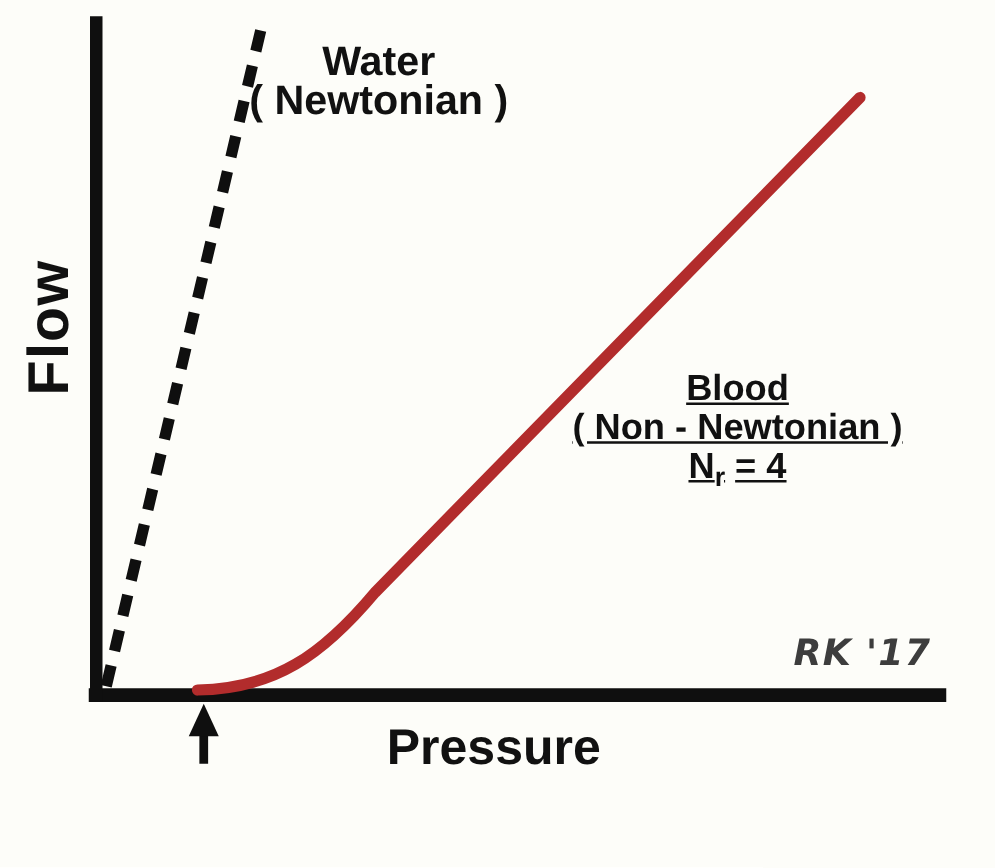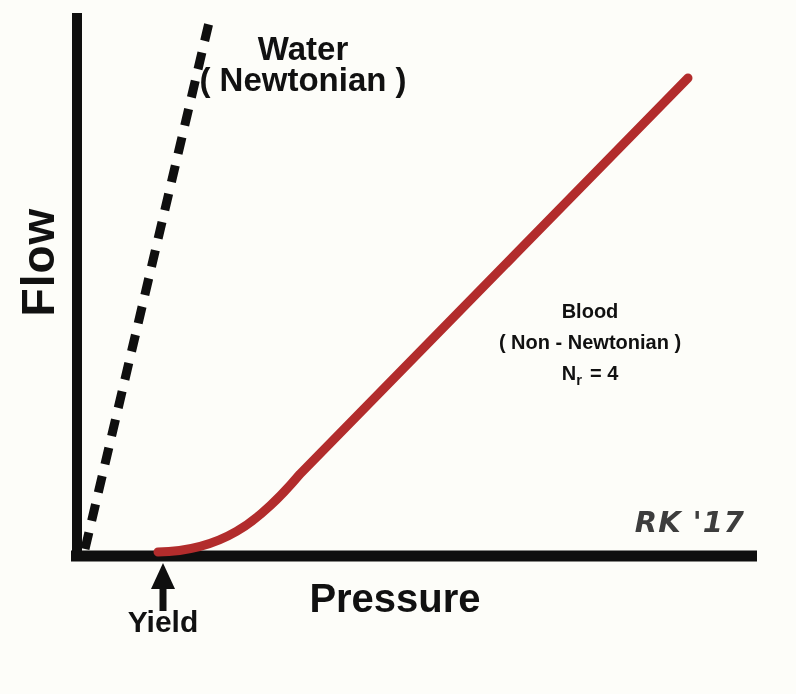--- a/index.html
+++ b/index.html
@@ -32,21 +32,21 @@
     font-size: 40px; line-height: 42px; margin-top: 11px;
   }
   .water-label {
     left: 163px; top: 33px;
     width: 280px;
     font-size: 33px; line-height: 31px;
   }
   .blood-label {
     left: 440px; top: 296px;
     width: 300px;
-    font-size: 20px; line-height: 31px;
+    font-size: 29px; line-height: 31px; text-decoration: underline;
   }
   .formula sub { font-size: 0.74em; font-weight: bold; }
   .formula .eq { margin-left: 8px; }
   .signature {
     left: 545px; top: 506px;
     width: 200px;
     text-align: right;
     font-size: 29px; line-height: 32px;
     font-weight: 600;
     letter-spacing: 1px;
@@ -85,16 +85,15 @@
 
   <div class="lbl blood-label">
     <div>Blood</div>
     <div>( Non - Newtonian )</div>
     <div class="formula"><span>N</span><sub>r</sub><span class="eq">= 4</span></div>
   </div>
 
   <div class="lbl signature" style="color: rgb(61, 61, 61);">RK '17</div>
 
   <div class="lbl yield-label">
-    <div>Yield</div>
   </div>
 
 </div>
 
 </body></html>

